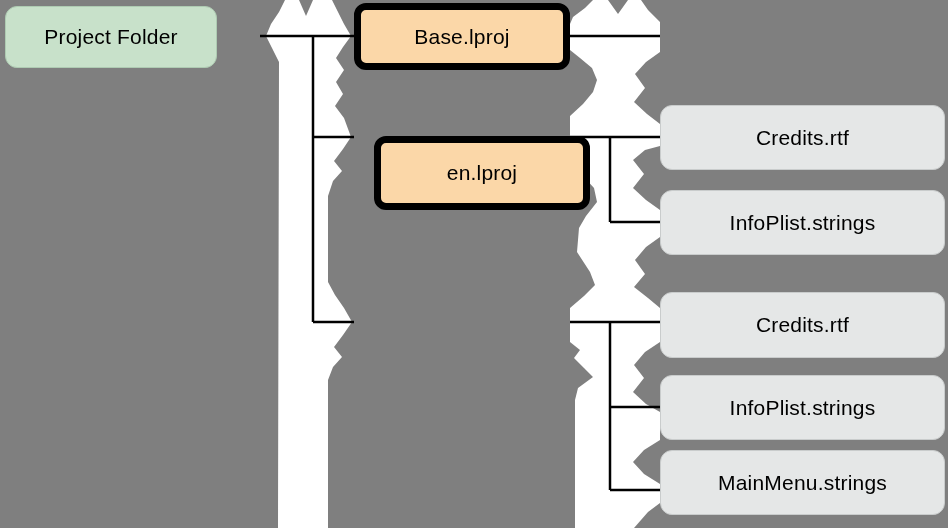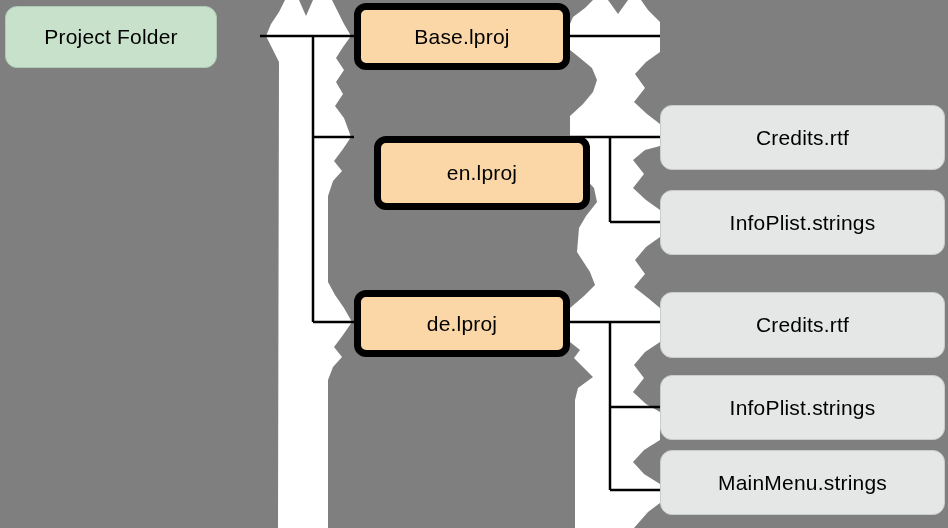--- a/index.html
+++ b/index.html
@@ -107,23 +107,20 @@
   </div>
 
   <div class="node node-orange" id="node-base-lproj">
     <span>Base.lproj</span>
   </div>
 
   <div class="node node-orange" id="node-en-lproj">
     <span>en.lproj</span>
   </div>
 
-  <div class="node node-orange" id="node-de-lproj">
-    <span>de.lproj</span>
-  </div>
 
 
   <div class="node node-gray" id="node-credits-rtf-en">
     <span>Credits.rtf</span>
   </div>
 
   <div class="node node-gray" id="node-infoplist-en">
     <span>InfoPlist.strings</span>
   </div>
 

